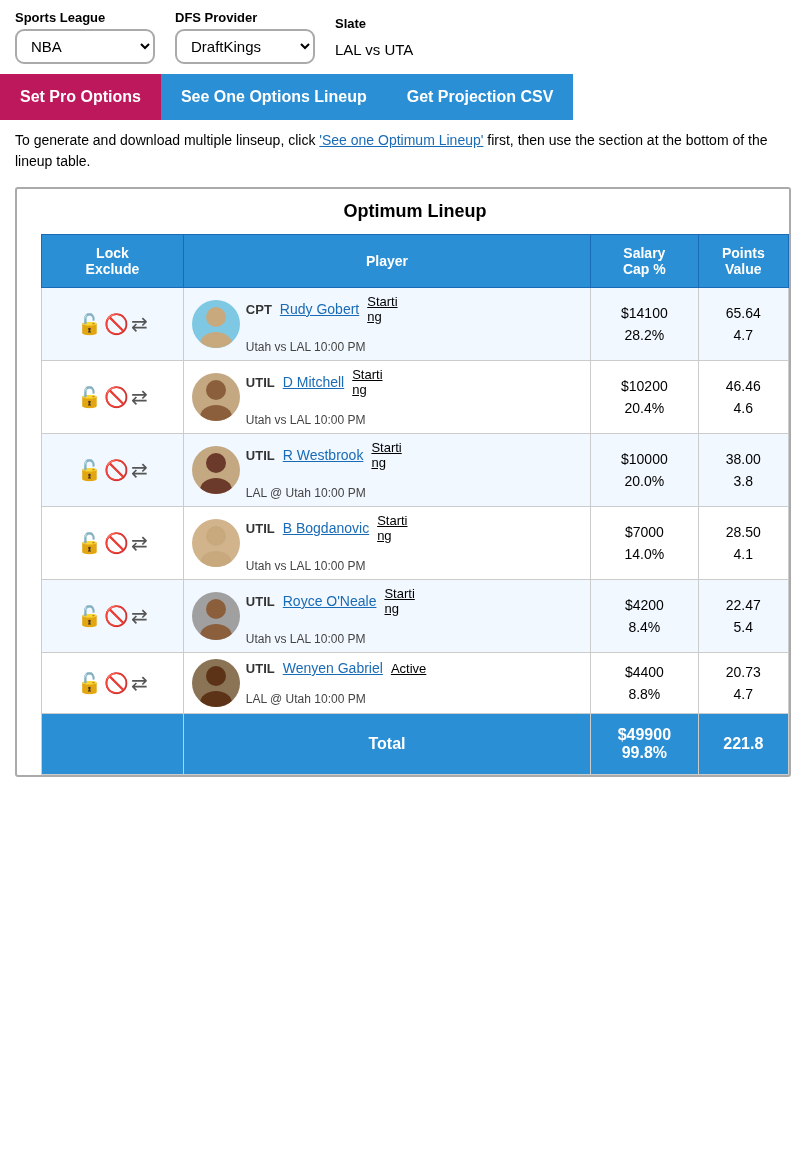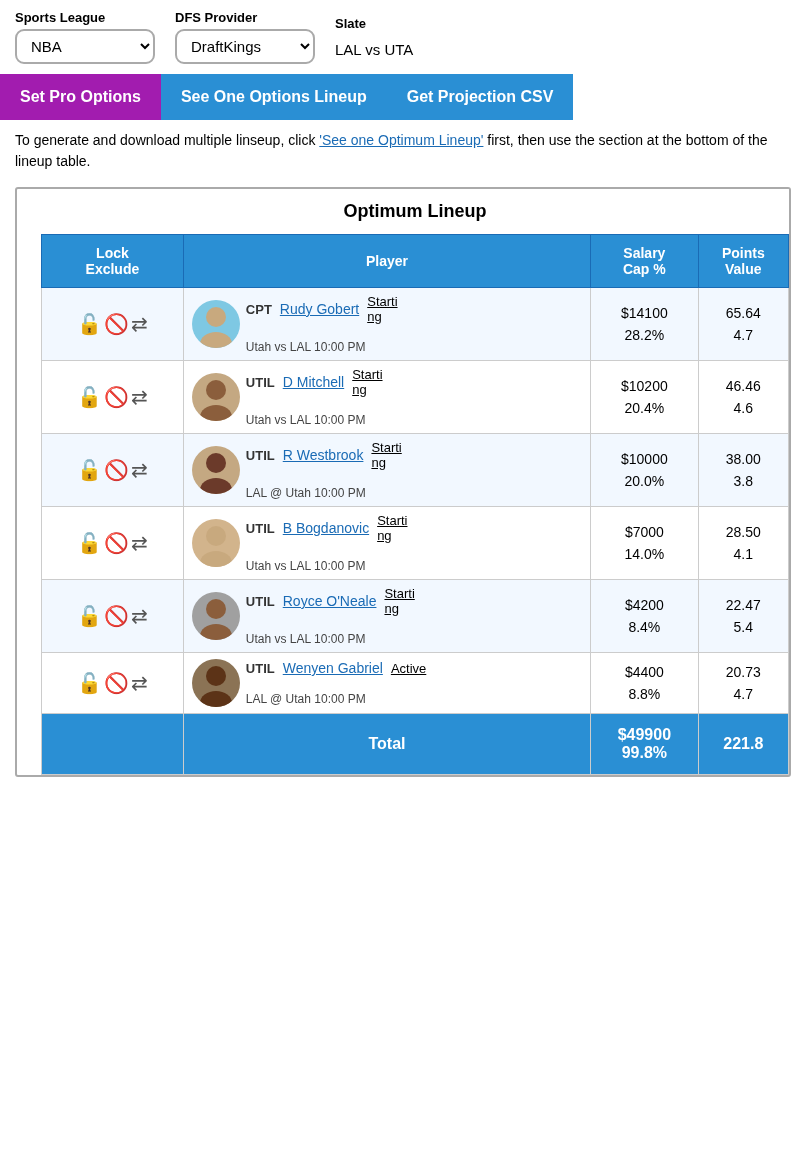--- a/index.html
+++ b/index.html
@@ -53,21 +53,21 @@
     .btn-tab {
       padding: 14px 20px;
       font-size: 16px;
       font-weight: bold;
       cursor: pointer;
       border: none;
       color: #fff;
     }
 
     .btn-tab.active {
-      background: #a21caf;
+      background: #be185d;
     }
 
     .btn-tab.inactive {
       background: #2a8fd4;
     }
 
     .btn-tab.csv {
       background: #2a8fd4;
     }
 

